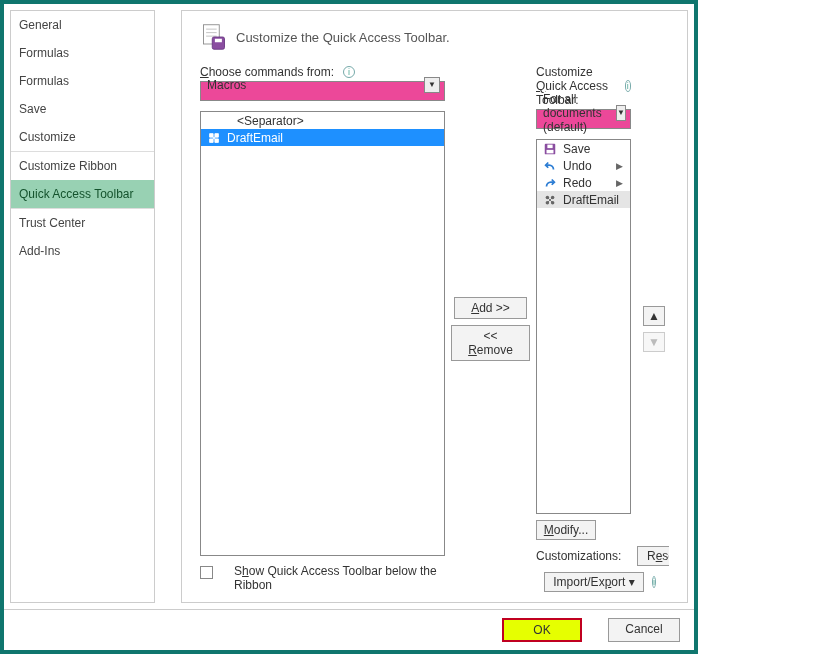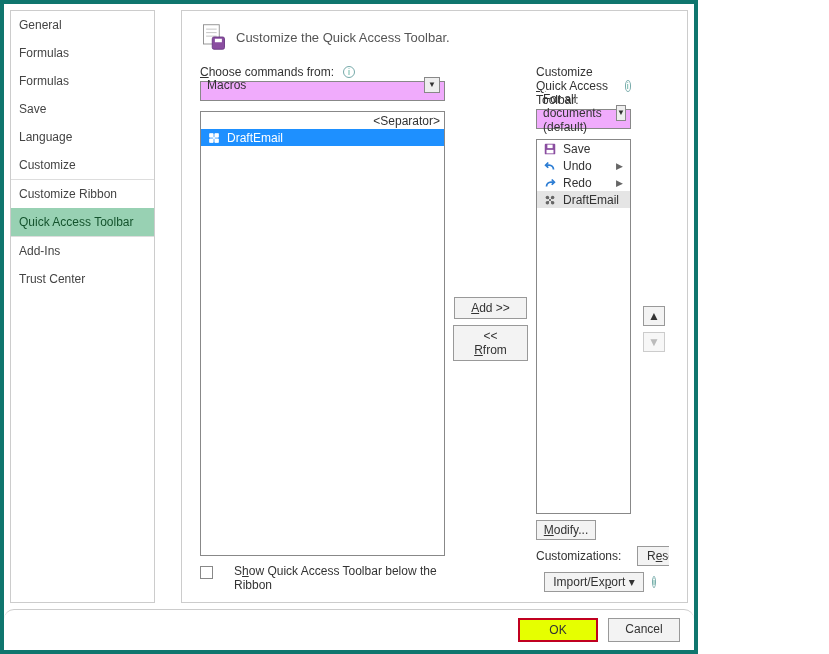--- a/index.html
+++ b/index.html
@@ -98,39 +98,39 @@
     color:#5a9; font-size:9px; line-height:10px; text-align:center;
     display:inline-block;
   }
   .dropdown {
     border: 1px solid #888;
     height: 20px;
     display: flex;
     align-items: center;
     padding: 0 4px 12px 6px;
     justify-content: space-between;
-    background:#f0abfc;
+    background:#ec4899;
     margin-bottom: 10px;
   }
   .dropdown-btn {
     width: 16px; height:16px; border:1px solid #888; background:#eee;
     display:flex; align-items:center; justify-content:center;
   }
   .listbox {
     border: 1px solid #888;
     flex: 1;
     overflow: auto;
     background:#fff;
   }
   .list-item {
     display:flex; align-items:center; gap:6px;
     padding: 1px 4px 1px 6px;
     height: 17px;
   }
-  .list-item.sep { padding-left: 36px; justify-content: flex-end; }
+  .list-item.sep { padding-left: 36px; }
   .list-item.selected { background:#1e90ff; color:#fff; }
   .list-item.light-selected { background:#e5e5e5; }
   .item-icon { width:14px; height:14px; flex:0 0 auto; }
   .expand { margin-left:auto; color:#666; font-size:9px; padding-right:3px;}
   .btn {
     border:1px solid #999; background:#f3f3f3;
     padding: 3px 16px; min-width: 72px; text-align:center;
     font-size:12px; cursor:pointer;
   }
   .btn.small { min-width: 60px; padding:2px 6px;}
@@ -154,44 +154,43 @@
   .right-row .spacer { flex:1; }
   .mini-btn {
     width:22px; height:20px; border:1px solid #999; background:#f3f3f3;
     display:flex; align-items:center; justify-content:center;
     cursor:pointer;
   }
   .mini-btn.disabled { color:#bbb; border-color:#ccc; background:#f7f7f7; cursor:default;}
   .footer {
     border-top:1px solid #ccc;
     padding: 8px 14px;
-    display:flex; justify-content:flex-end; gap:10px;border-radius:10px;
+    display:flex; justify-content:flex-end; gap:26px;
   }
   .u { text-decoration: underline; }
   .tri-down { font-size:8px; line-height:8px; }
 </style>
 </head>
 <body>
 
 <div class="dialog">
   <div class="body-area">
 
     <div class="sidebar">
       <div class="sidebar-item">General</div>
       <div class="sidebar-item">Formulas</div>
       <div class="sidebar-item">Formulas</div>
       <div class="sidebar-item">Save</div>
-      <div class="sidebar-item">Language</div>
       <div class="sidebar-item">Customize</div>
       <div class="sidebar-sep"></div>
       <div class="sidebar-item">Customize Ribbon</div>
       <div class="sidebar-item selected">Quick Access Toolbar</div>
       <div class="sidebar-sep"></div>
+      <div class="sidebar-item">Trust Center</div>
       <div class="sidebar-item">Add-Ins</div>
-      <div class="sidebar-item">Trust Center</div>
     </div>
 
     <div class="main-panel">
 
       <div class="heading-row">
         <span class="heading-icon">
           <svg viewBox="0 0 32 32" width="28" height="28">
             <rect x="4" y="2" width="18" height="22" fill="#fff" stroke="#888"></rect>
             <line x1="7" y1="7" x2="19" y2="7" stroke="#bbb"></line>
             <line x1="7" y1="11" x2="19" y2="11" stroke="#bbb"></line>
@@ -238,21 +237,21 @@
               <span>S</span><span class="u">h</span><span>ow Quick Access Toolbar below the Ribbon</span>
             </span>
           </div>
         </div>
 
         <div class="col col-mid">
           <div class="btn">
             <span class="u">A</span><span>dd &gt;&gt;</span>
           </div>
           <div class="btn">
-            <span>&lt;&lt; </span><span class="u">R</span><span>from</span>
+            <span>&lt;&lt; </span><span class="u">R</span><span>emove</span>
           </div>
         </div>
 
         <div class="col col-right">
           <div class="label-row">
             <span><span>Customize </span><span class="u">Q</span><span>uick Access Toolbar:</span></span>
             <span class="info-icon">i</span>
           </div>
           <div class="dropdown">
             <span>For all documents (default)</span>

